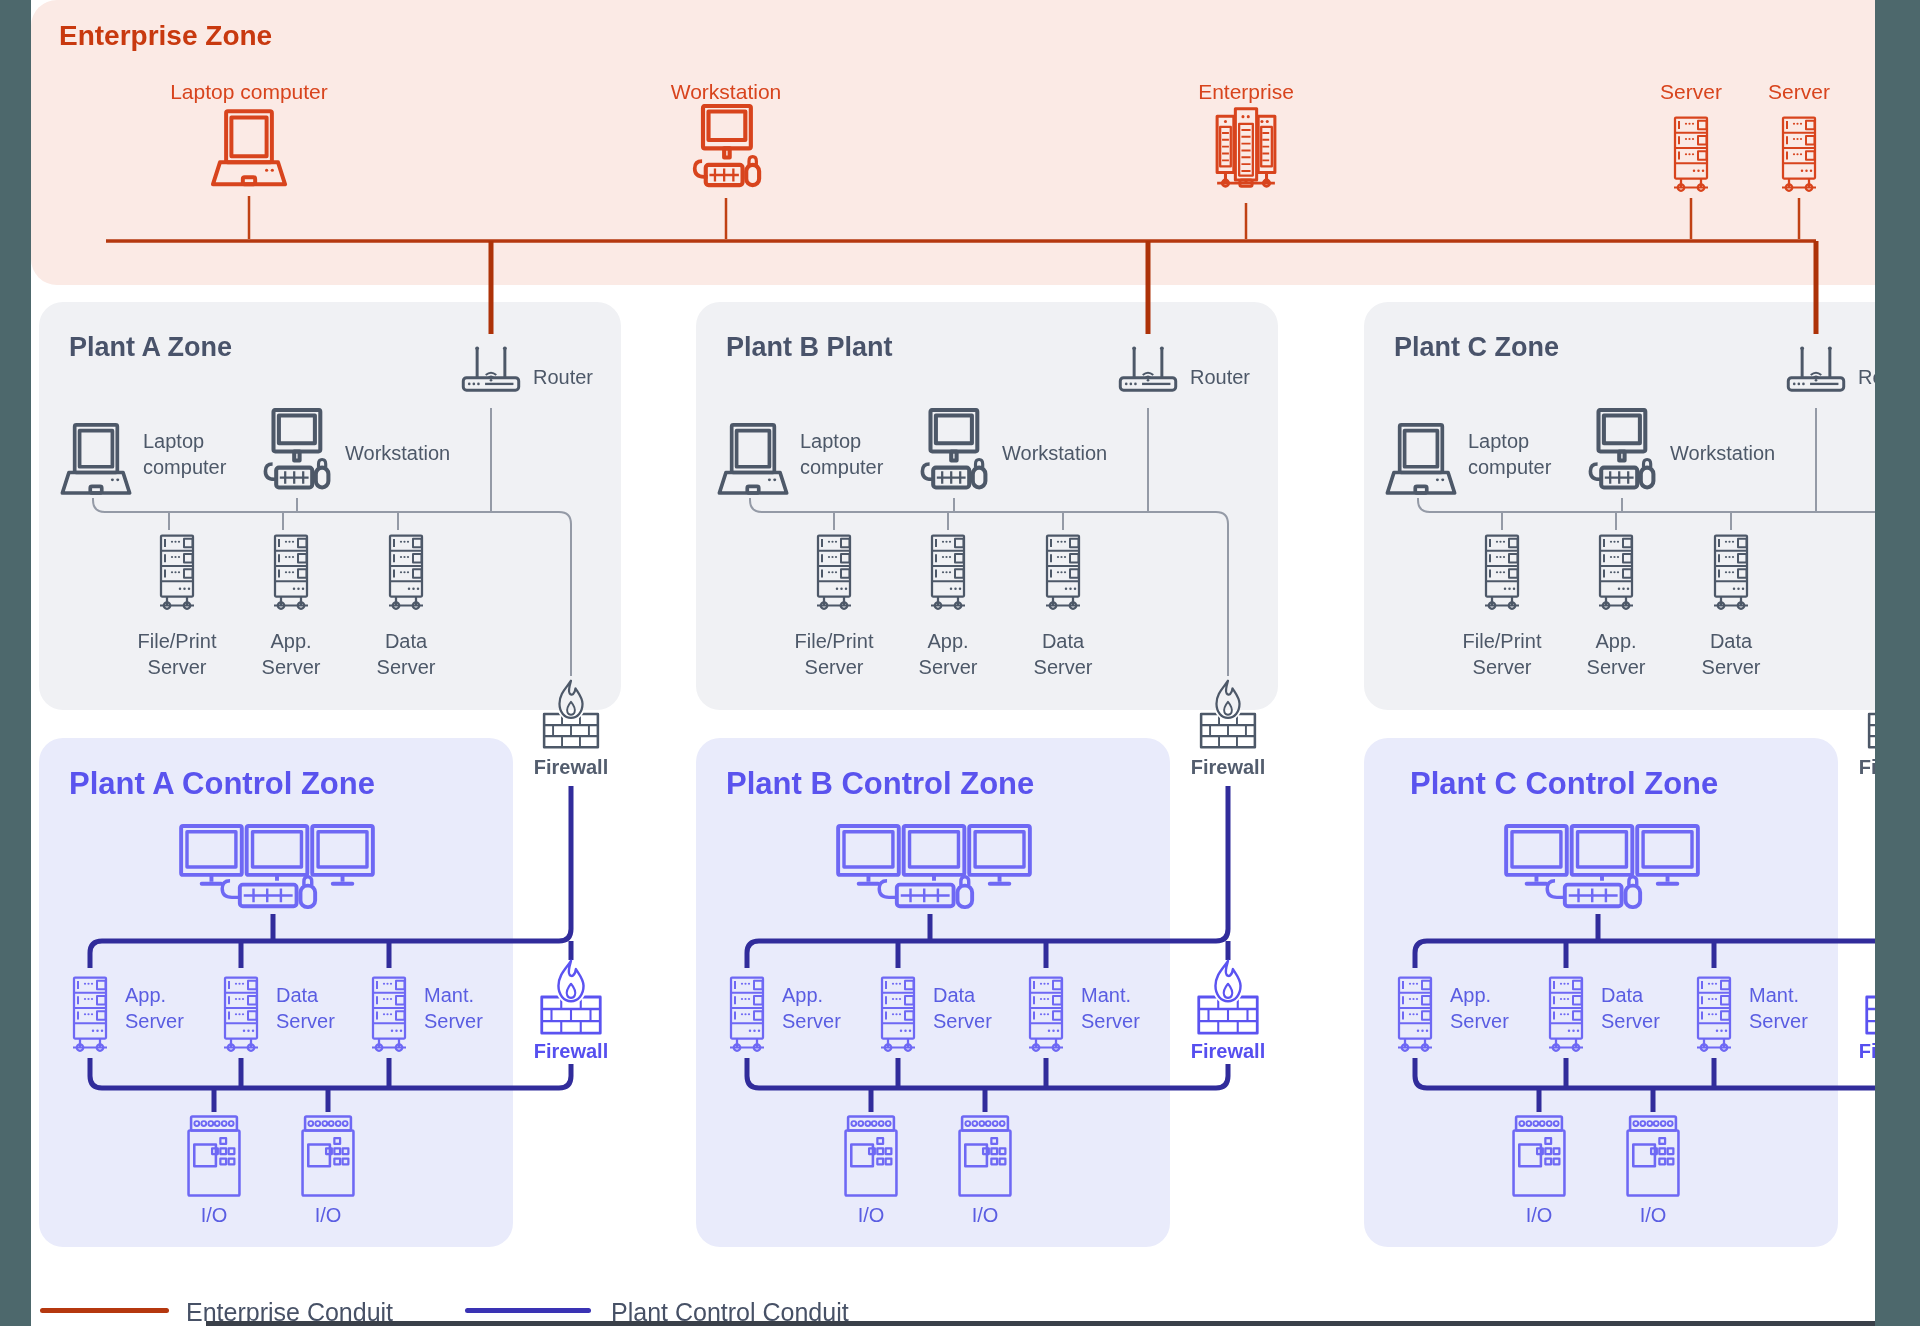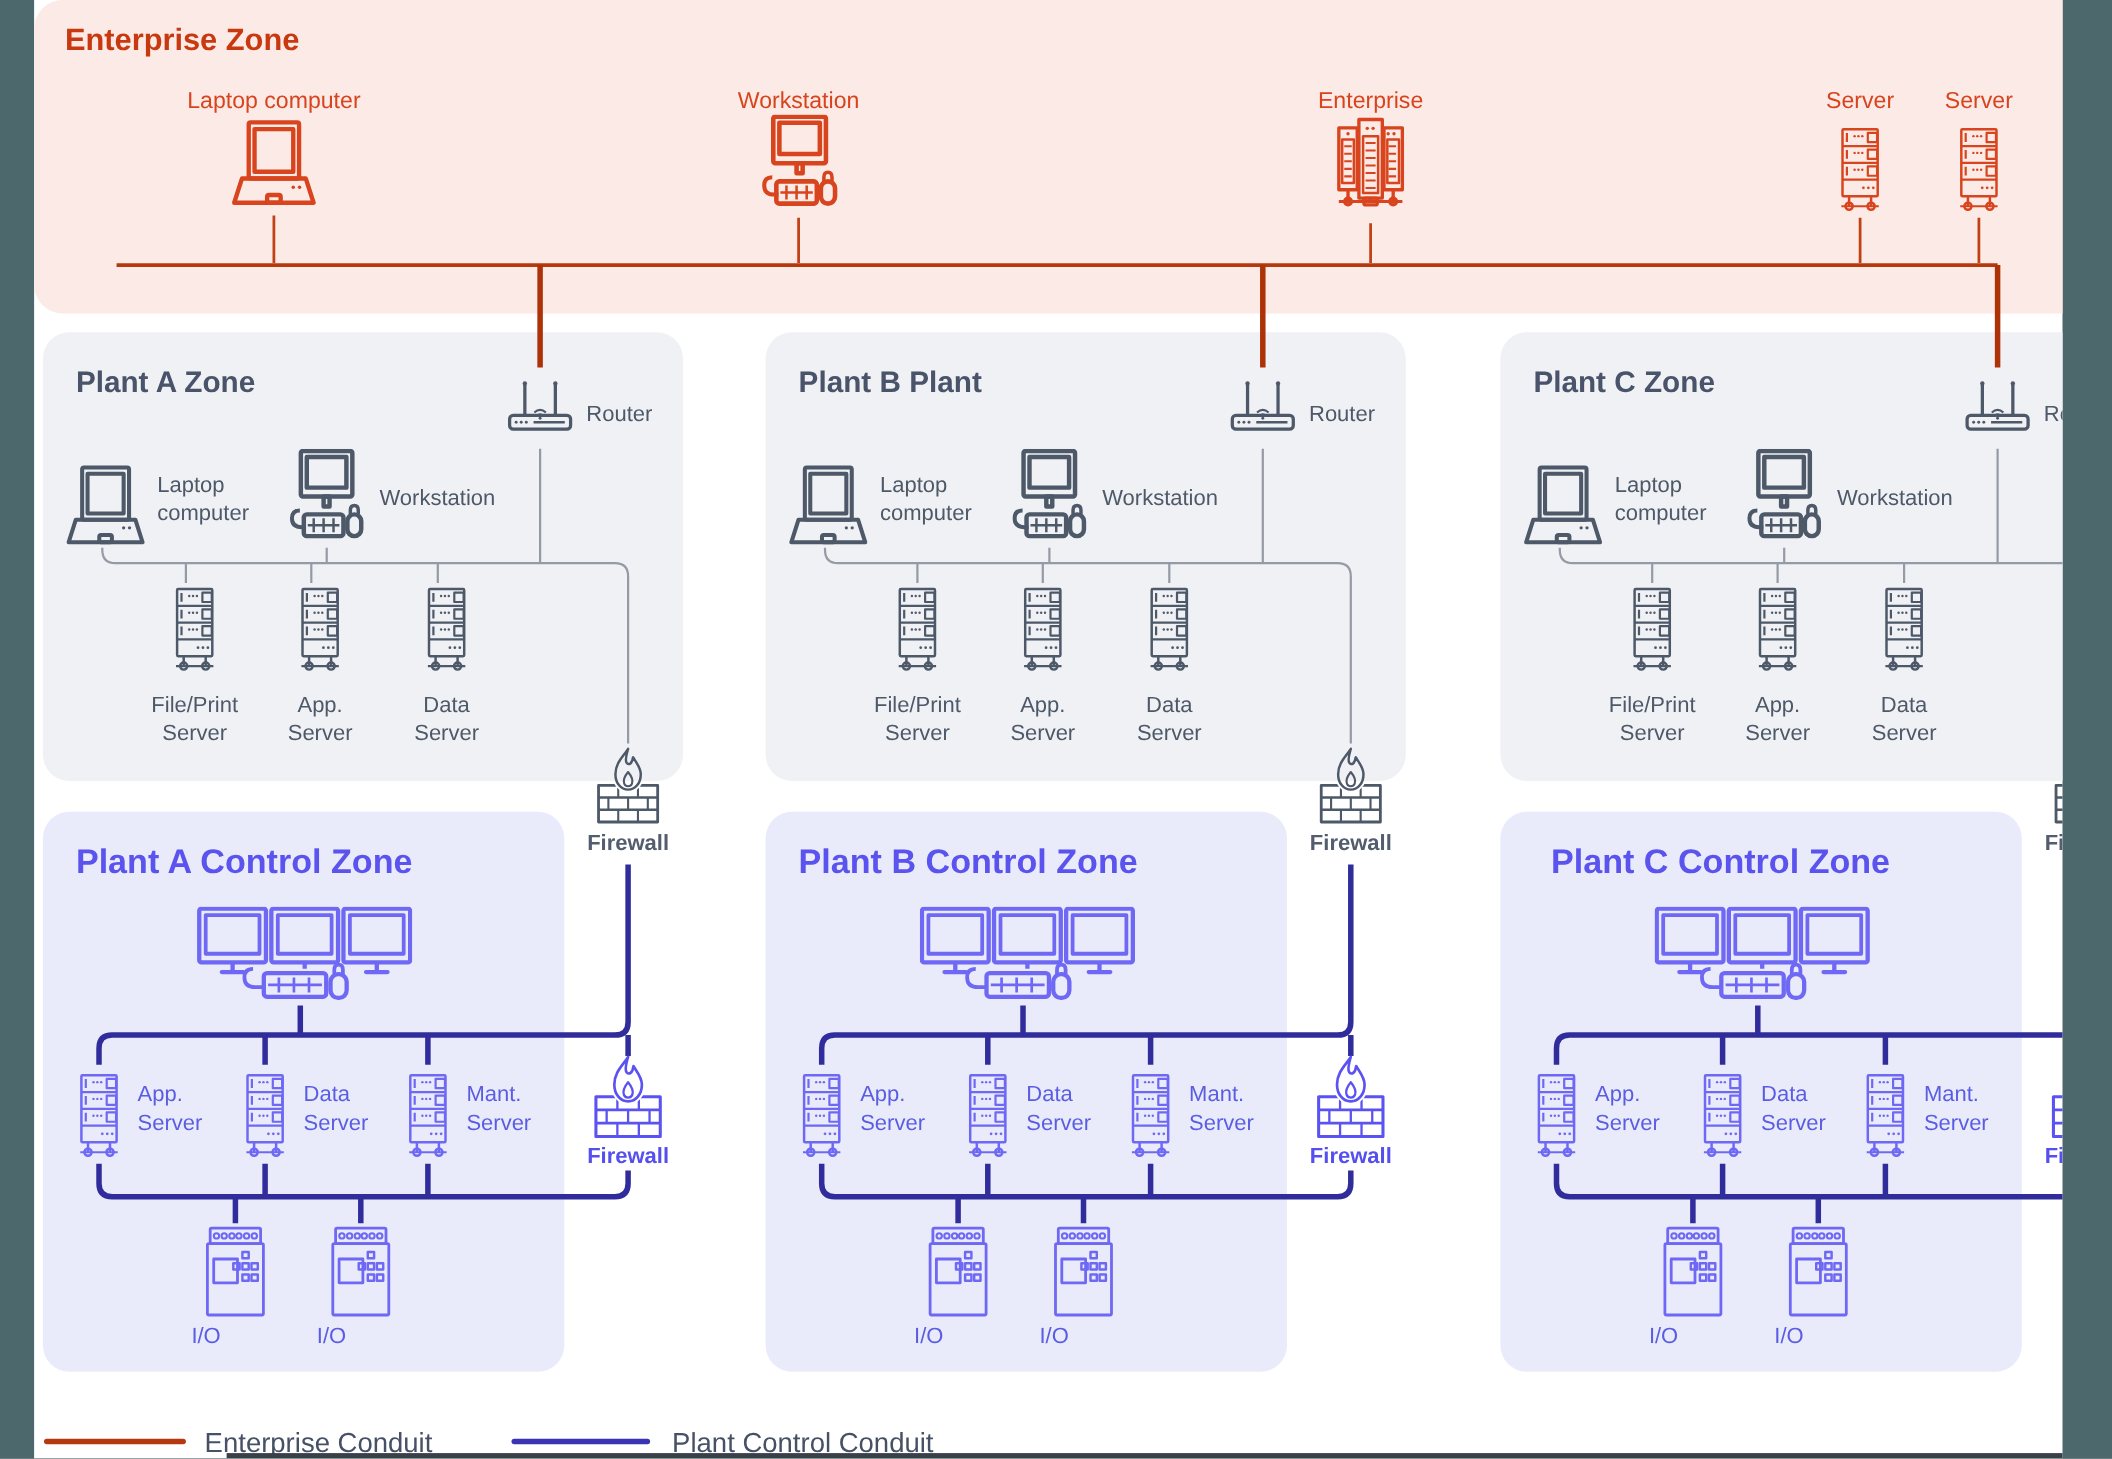--- a/index.html
+++ b/index.html
@@ -15,21 +15,21 @@
   .lbl{position:absolute;line-height:1.3;}
   .ent-title{left:28px;top:18px;font-size:28px;font-weight:bold;color:#c8390f;white-space:nowrap;}
   .plant-title{font-size:27px;font-weight:bold;color:#49536a;white-space:nowrap;}
   .ctrl-title{font-size:31px;font-weight:bold;color:#5a53ee;white-space:nowrap;}
   .ent-lbl{font-size:21px;color:#d8441d;text-align:center;width:200px;white-space:nowrap;}
   .gray-lbl{font-size:20px;color:#4d5868;}
   .blue-lbl{font-size:20px;color:#5a5de2;}
   .fw-lbl-gray{font-size:20px;font-weight:600;color:#535d6e;text-align:center;width:110px;}
   .fw-lbl-blue{font-size:20px;font-weight:600;color:#564fef;text-align:center;width:110px;}
   .srv-lbl{width:96px;text-align:center;}
-  .io-lbl{width:80px;text-align:left;}
+  .io-lbl{width:80px;text-align:center;}
   .legend-lbl{font-size:25px;color:#475166;white-space:nowrap;}
   .legend-line{position:absolute;height:5px;border-radius:3px;z-index:3;}
   #clip-bar{position:absolute;left:175px;top:1321px;width:1745px;height:5px;background:#3a4049;z-index:4;}
   .ic-ent{color:#d8441d;} .ic-gray{color:#4d5868;} .ic-blue{color:#6e68f4;}
   .ic-fwblue{color:#5b53f1;}
 </style>
 </head>
 <body>
 
 <svg width="0" height="0" style="position:absolute" aria-hidden="true">

